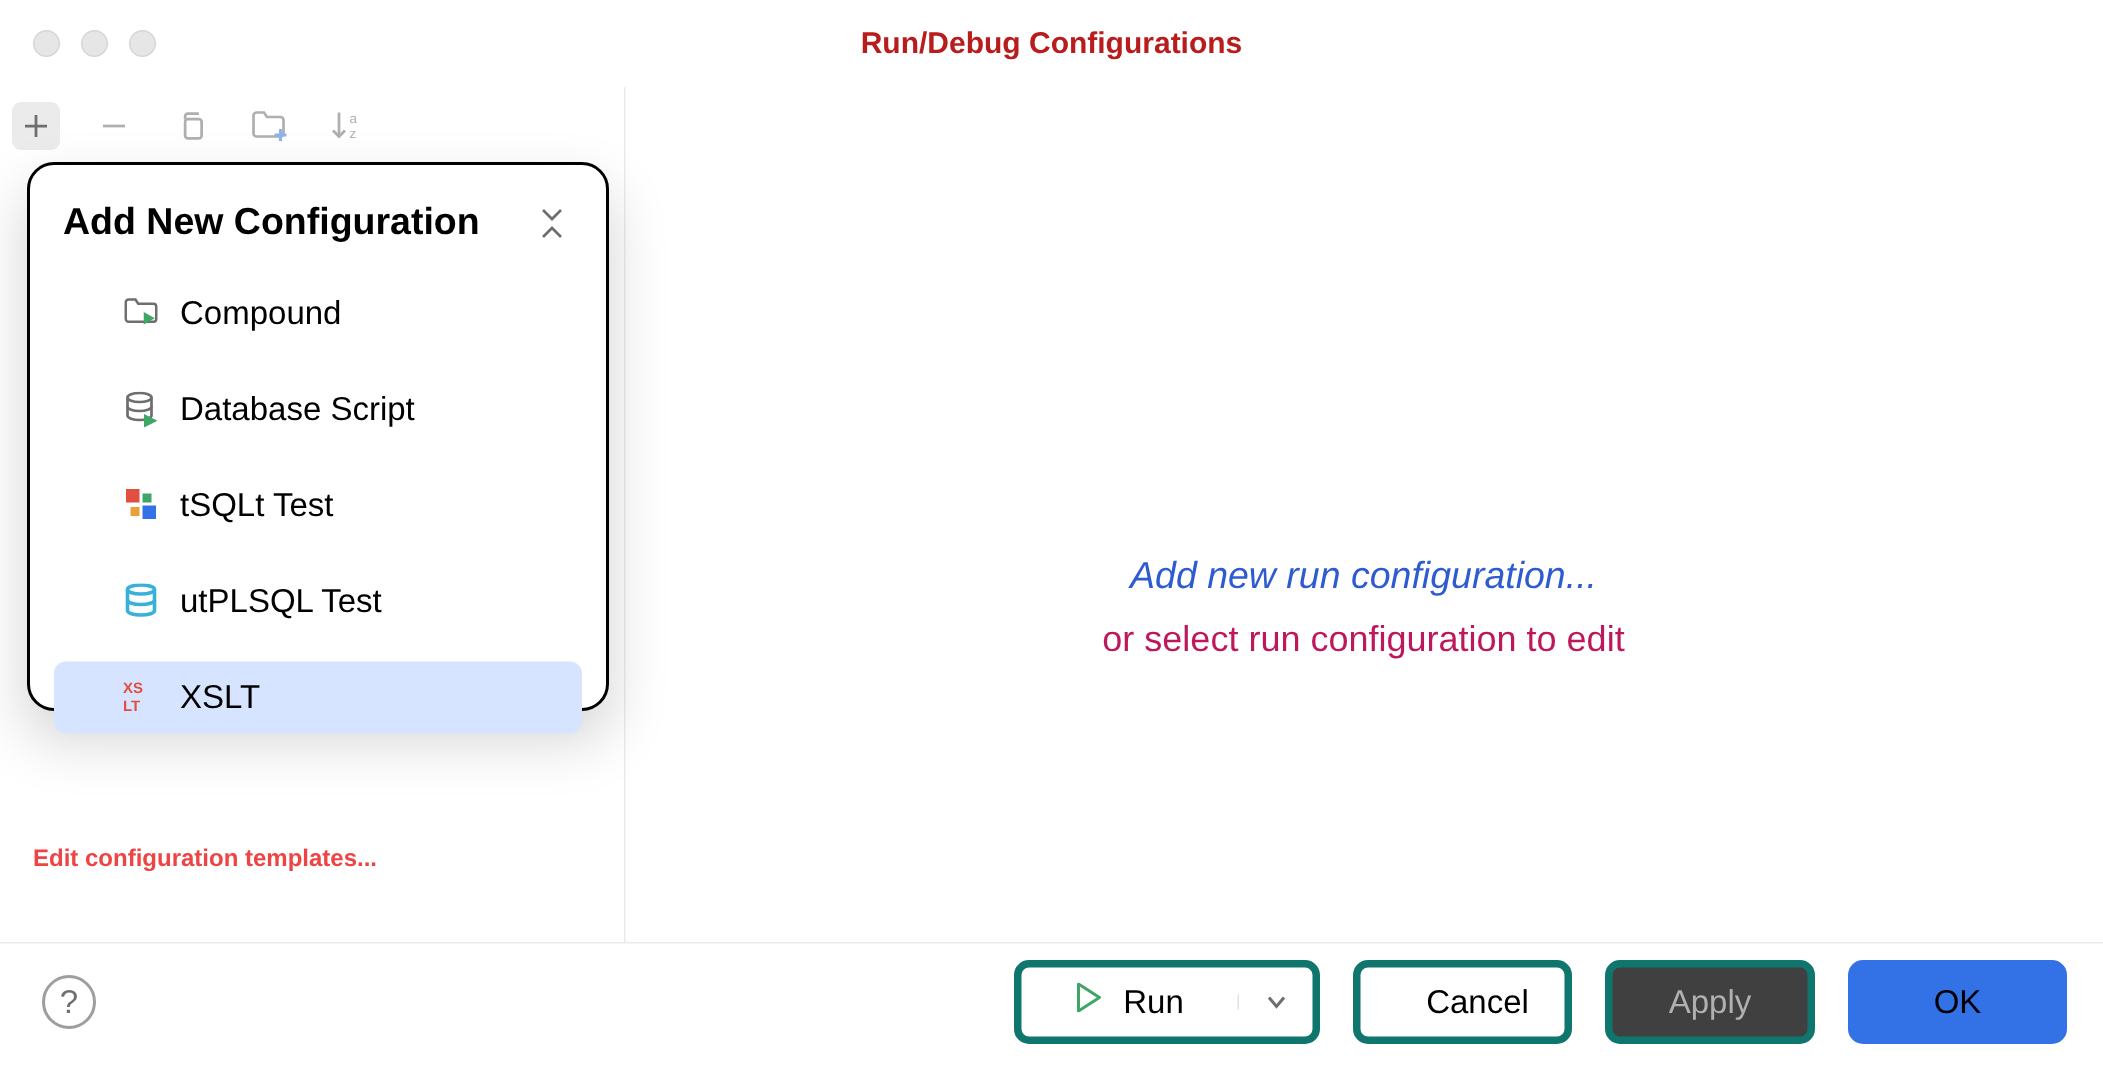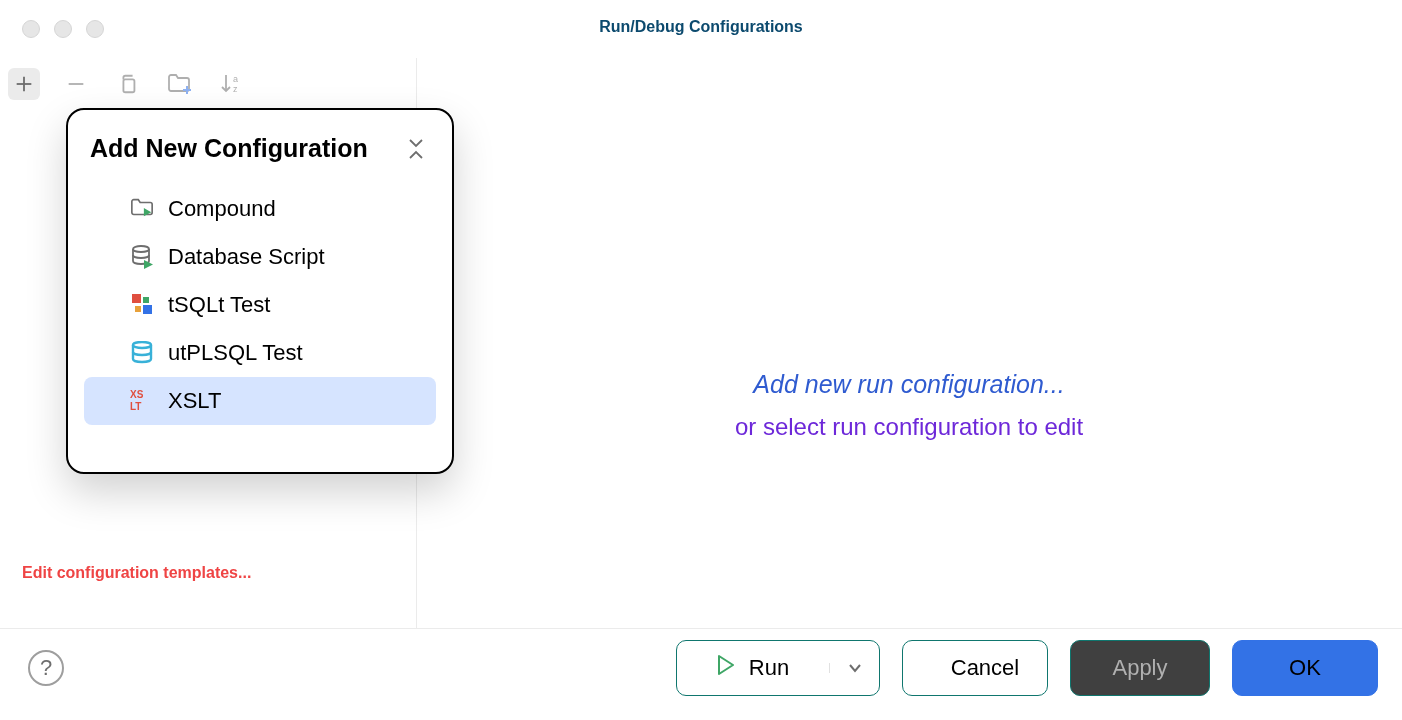--- a/index.html
+++ b/index.html
@@ -2,58 +2,57 @@
 <html><head>
 <meta charset="utf-8">
 <style>
   * { box-sizing: border-box; margin: 0; padding: 0; }
   html, body { width: 1402px; height: 720px; font-family: -apple-system, "Segoe UI", Arial, sans-serif; background: #fff; overflow: hidden; }
   .window { width: 1402px; height: 720px; position: relative; background: #ffffff; border-radius: 12px; }
 
   .traffic { position: absolute; top: 20px; left: 22px; display:flex; gap:14px; }
   .traffic .dot { width:18px; height:18px; border-radius:50%; background:#e6e6e6; border:1px solid #d6d6d6; }
 
-  .title { position:absolute; top:18px; left:0; right:0; text-align:center; font-size:16px; font-weight:700; color:#0c4a6e; }
+  .title { position:absolute; top:18px; left:0; right:0; text-align:center; font-size:20px; font-weight:700; color:#b91c1c; }
 
   .toolbar { position:absolute; top:60px; left:0; width:416px; height:48px; display:flex; align-items:center; padding:0 8px; gap:20px; }
   .tbtn { width:32px; height:32px; border-radius:6px; display:flex; align-items:center; justify-content:center; cursor:pointer; }
   .tbtn.active { background:#ebebeb; }
   .tbtn svg { stroke:#6e6e6e; }
   .tbtn.disabled { opacity:0.55; cursor:default; }
 
   .sidebar-divider { position:absolute; top:58px; left:416px; width:1px; height:570px; background:#ebebeb; }
 
   .popup {
     position:absolute; top:108px; left:18px; width:388px; height:366px;
     background:#fff; border:2px solid #000; border-radius:18px;
     box-shadow: 0 18px 40px rgba(0,0,0,0.18);
     padding:24px 16px 20px 16px;
-    margin-left:48px;
   }
   .popup-header { display:flex; align-items:center; justify-content:space-between; padding:0 6px 22px 6px; }
   .popup-title { font-size:25px; font-weight:700; color:#000; }
   .popup-close { width:28px; height:28px; display:flex; align-items:center; justify-content:center; cursor:pointer; color:#6e6e6e; }
 
-  .cfg-list { display:flex; flex-direction:column; gap:0; }
+  .cfg-list { display:flex; flex-direction:column; gap:16px; }
   .cfg-item { display:flex; align-items:center; gap:14px; height:48px; padding:0 20px 0 46px; font-size:22px; color:#000; border-radius:8px; cursor:pointer; }
   .cfg-item.selected { background:#d6e4ff; }
   .cfg-icon { width:24px; height:24px; flex:0 0 24px; display:flex; align-items:flex-start; justify-content:center; }
 
   .edit-templates { position:absolute; left:22px; top:564px; font-size:16px; font-weight:600; color:#ef4444; cursor:pointer; }
 
   .center-msg { position:absolute; left:416px; right:0; top:370px; text-align:center; }
   .center-link { font-size:25px; font-weight:500; color:#2f5bd0; cursor:pointer;font-style:italic; }
-  .center-sub { margin-top:14px; font-size:24px; color:#6d28d9; }
+  .center-sub { margin-top:14px; font-size:24px; color:#be185d; }
 
   .hr { position:absolute; left:0; right:0; top:628px; height:1px; background:#ebebeb; }
 
   .help { position:absolute; left:28px; top:650px; width:36px; height:36px; border:2px solid #9e9e9e; border-radius:50%; display:flex; align-items:center; justify-content:center; color:#6e6e6e; font-size:22px; cursor:pointer; }
 
   .footer { position:absolute; right:24px; top:640px; display:flex; gap:22px; align-items:center; }
-  .btn { height:56px; border-radius:10px; border:1px solid #0f766e; background:#fff; font-size:22px; display:flex; align-items:center; justify-content:center; cursor:pointer; }
+  .btn { height:56px; border-radius:10px; border:5px solid #0f766e; background:#fff; font-size:22px; display:flex; align-items:center; justify-content:center; cursor:pointer; }
   .btn-run { width:204px; padding:0; display:flex; }
   .btn-run .run-main { flex:1; display:flex; align-items:center; justify-content:center; gap:14px; }
   .btn-run .run-drop { width:50px; border-left:1px solid #e1e1e1; display:flex; align-items:center; justify-content:center; }
   .btn-cancel { width:146px;padding-left:20px; }
   .btn-apply { width:140px; color:#b0b0b0; cursor:default; background:#404040; }
   .btn-ok { width:146px; background:#3372e6; border-color:#3372e6; color:#000000; font-weight:500; }
   .run-triangle { color:#3fa666; }
 </style>
 </head>
 <body>

